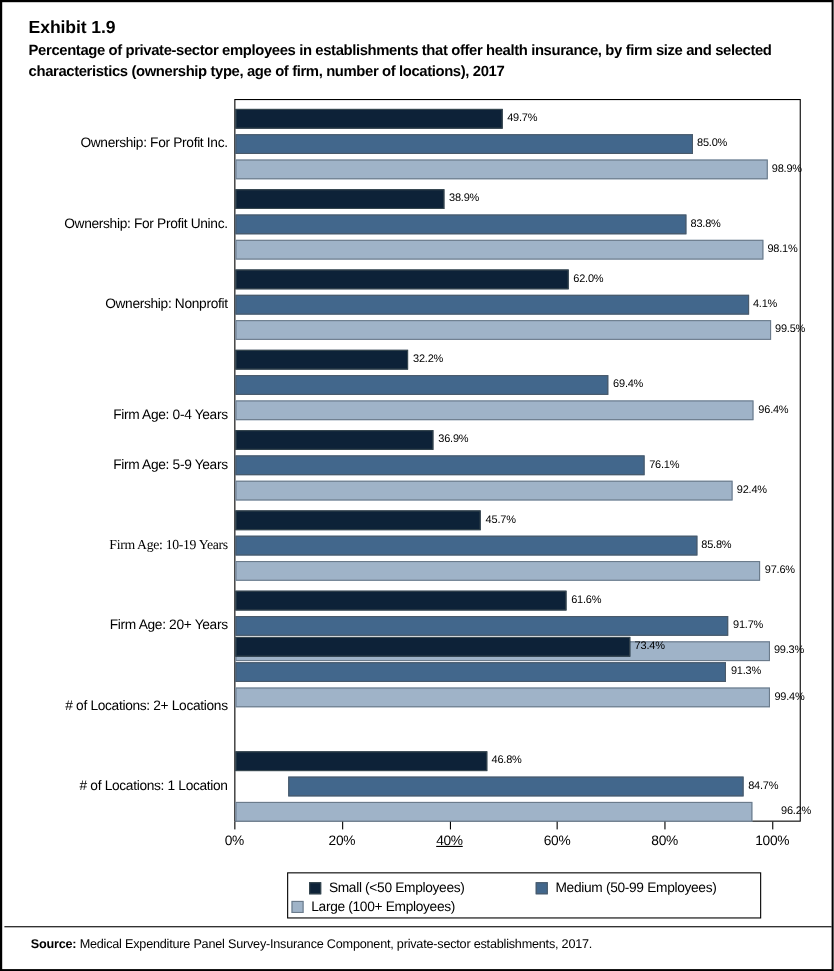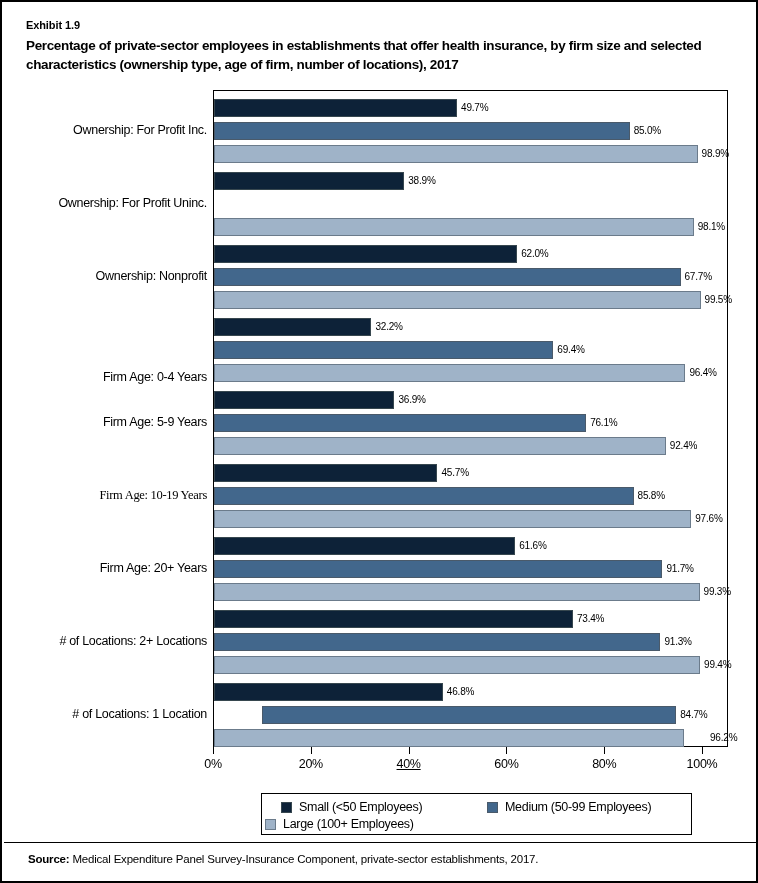--- a/index.html
+++ b/index.html
@@ -22,21 +22,21 @@
   }
 
   
   #title-block {
     position: absolute;
     left: 24px;
     top: 14px;
     width: 712px;
   }
   #exhibit-number {
-    font-size: 11px;
+    font-size: 16px;
     font-weight: bold;
     line-height: 19px;
     letter-spacing: -0.1px;
   }
   #chart-title {
     font-size: 13.5px;
     font-weight: bold;
     line-height: 19px;
     letter-spacing: -0.35px;
     margin-top: 1px;
@@ -230,33 +230,37 @@
           <div class="bar-row" style="top: 46px;">
             <div class="bar s2" title="Large (100+ Employees) — Ownership: For Profit Inc.: 98.9%" style="width: 483.621px;"></div>
             <div class="bar-label" style="left: 487.621px;">98.9%</div>
           </div>
         </div>
         <div class="cat-group" style="top: 81px;">
           <div class="bar-row" style="top: 0px;">
             <div class="bar s0" title="Small (&lt;50 Employees) — Ownership: For Profit Uninc.: 38.9%" style="width: 190.221px;"></div>
             <div class="bar-label" style="left: 194.221px;">38.9%</div>
           </div>
+          <div class="bar-row" style="top: 23px;">
+            <div class="bar s1" title="Medium (50-99 Employees) — Ownership: For Profit Uninc.: 83.8%" style="width: 409.782px;"></div>
+            <div class="bar-label" style="left: 413.782px;">83.8%</div>
+          </div>
           <div class="bar-row" style="top: 46px;">
             <div class="bar s2" title="Large (100+ Employees) — Ownership: For Profit Uninc.: 98.1%" style="width: 479.709px;"></div>
             <div class="bar-label" style="left: 483.709px;">98.1%</div>
           </div>
         </div>
         <div class="cat-group" style="top: 154px;">
           <div class="bar-row" style="top: 0px;">
             <div class="bar s0" title="Small (&lt;50 Employees) — Ownership: Nonprofit: 62.0%" style="width: 303.18px;"></div>
             <div class="bar-label" style="left: 307.18px;">62.0%</div>
           </div>
           <div class="bar-row" style="top: 23px;">
             <div class="bar s1" title="Medium (50-99 Employees) — Ownership: Nonprofit: 95.4%" style="width: 466.506px;"></div>
-            <div class="bar-label" style="left: 470.506px;">67.7%</div>
+            <div class="bar-label" style="left: 470.506px;">4.1%</div>
           </div>
           <div class="bar-row" style="top: 46px;">
             <div class="bar s2" title="Large (100+ Employees) — Ownership: Nonprofit: 99.5%" style="width: 486.555px;"></div>
             <div class="bar-label" style="left: 490.555px;">99.5%</div>
           </div>
         </div>
         <div class="cat-group" style="top: 227px;">
           <div class="bar-row" style="top: 0px;">
             <div class="bar s0" title="Small (&lt;50 Employees) — Firm Age: 0-4 Years: 32.2%" style="width: 157.458px;"></div>
             <div class="bar-label" style="left: 161.458px;">32.2%</div>
@@ -305,21 +309,21 @@
           </div>
           <div class="bar-row" style="top: 23px;">
             <div class="bar s1" title="Medium (50-99 Employees) — Firm Age: 20+ Years: 91.7%" style="width: 448.413px;"></div>
             <div class="bar-label" style="left: 452.413px;">91.7%</div>
           </div>
           <div class="bar-row" style="top: 46px;">
             <div class="bar s2" title="Large (100+ Employees) — Firm Age: 20+ Years: 99.3%" style="width: 485.577px;"></div>
             <div class="bar-label" style="left: 489.577px;">99.3%</div>
           </div>
         </div>
-        <div class="cat-group" style="top: 519px; text-decoration: underline;">
+        <div class="cat-group" style="top: 488px; text-decoration: underline;">
           <div class="bar-row" style="top: 0px;">
             <div class="bar s0" title="Small (&lt;50 Employees) — # of Locations: 2+ Locations: 73.4%" style="width: 358.926px;"></div>
             <div class="bar-label" style="left: 362.926px;">73.4%</div>
           </div>
           <div class="bar-row" style="top: 23px;">
             <div class="bar s1" title="Medium (50-99 Employees) — # of Locations: 2+ Locations: 91.3%" style="width: 446.457px;"></div>
             <div class="bar-label" style="left: 450.457px;">91.3%</div>
           </div>
           <div class="bar-row" style="top: 46px;">
             <div class="bar s2" title="Large (100+ Employees) — # of Locations: 2+ Locations: 99.4%" style="width: 486.066px;"></div>

